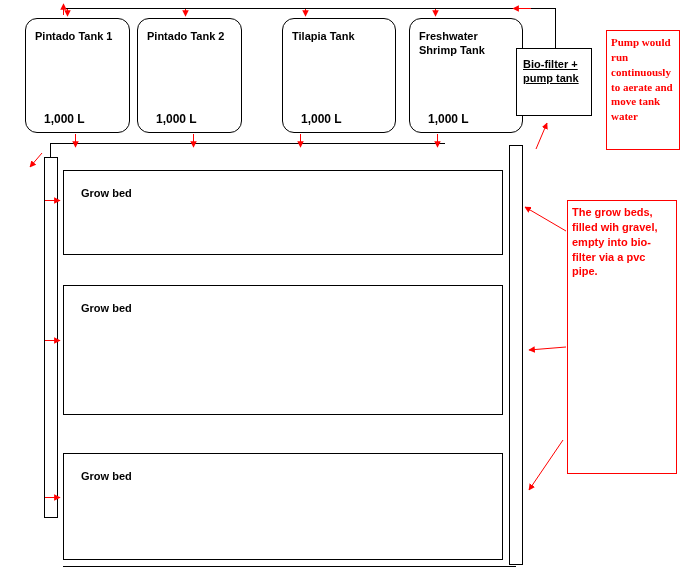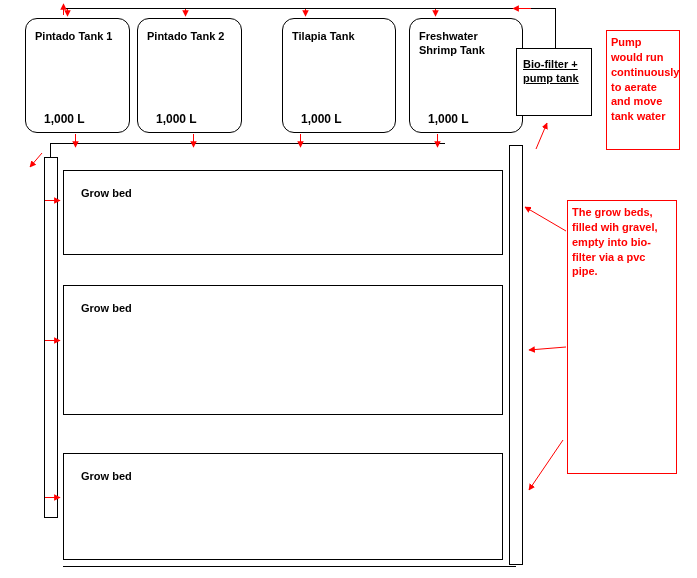--- a/index.html
+++ b/index.html
@@ -136,21 +136,21 @@
   </div>
 
   <div class="box" style="left:63px; top:285px; width:440px; height:130px;">
     <div class="bed-label">Grow bed</div>
   </div>
 
   <div class="box" style="left:63px; top:453px; width:440px; height:107px;">
     <div class="bed-label">Grow bed</div>
   </div>
 
-  <div class="note" style="left:606px; top:30px; width:74px; height:120px;">
+  <div class="note" style="left:606px; top:30px; width:74px; height:120px;font-family:Liberation Serif, serif;">
     <span>Pump would run continuously to aerate and move tank water</span>
   </div>
 
   <div class="note" style="left:567px; top:200px; width:110px; height:274px;">
     <span>The grow beds, filled wih gravel, empty into bio-filter via a pvc pipe.</span>
   </div>
 
 </div>
 
 </body></html>

